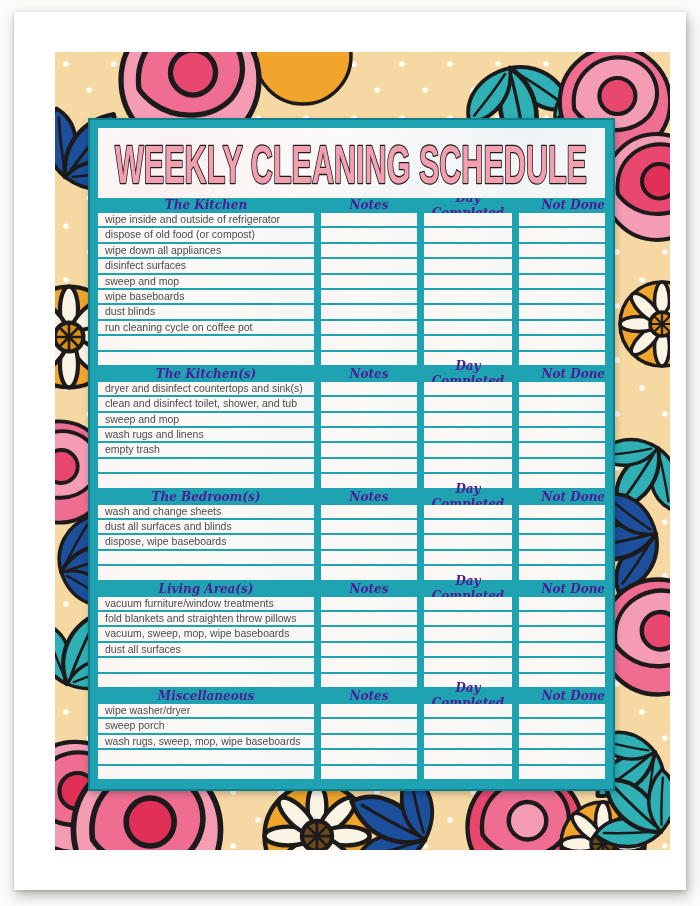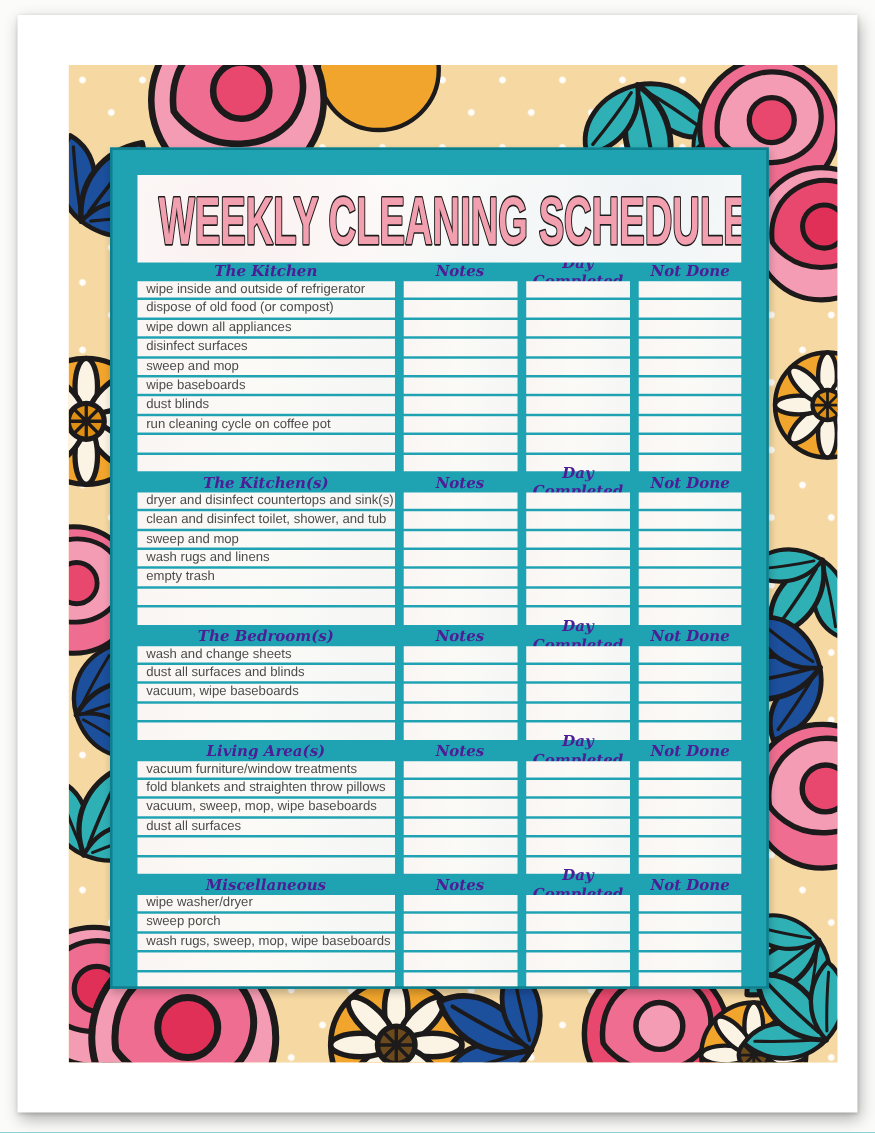--- a/index.html
+++ b/index.html
@@ -26,40 +26,40 @@
     background-color:var(--cream);
     background-image:
       radial-gradient(circle at 11px 12px, rgba(255,255,255,.95) 2.2px, rgba(255,255,255,0) 3.2px),
       radial-gradient(circle at 34px 38px, rgba(255,255,255,.95) 2.2px, rgba(255,255,255,0) 3.2px);
     background-size:48px 54px;
   }
   .floral svg.border-art{position:absolute;left:0;top:0;}
   .table{
     position:absolute;left:74px;top:106px;width:527px;height:673px;
     box-sizing:border-box;border:2px solid var(--teal-dark);
-    background:var(--teal);padding:20px;overflow:hidden;
+    background:var(--teal);padding:8px;overflow:hidden;
     box-shadow:1px 3px 6px rgba(0,0,0,.22);
   }
   .band{
     height:70px;background:#fdfcfa;position:relative;overflow:hidden;
     background-image:
       radial-gradient(circle at 15% 80%, rgba(236,170,185,.14), rgba(236,170,185,0) 40%),
       radial-gradient(circle at 85% 20%, rgba(150,190,220,.14), rgba(150,190,220,0) 40%),
       radial-gradient(circle at 55% 110%, rgba(200,220,230,.18), rgba(200,220,230,0) 35%);
   }
   .band svg{display:block;}
   .shead{
     height:15px;display:flex;align-items:center;color:#4c1d95;
     font-family:"DejaVu Serif",serif;font-style:italic;font-weight:bold;
     font-size:12px;line-height:15px;
   }
   .shead .hname{width:216px;text-align:center;}
   .shead .hc1{width:96px;text-align:center;margin-left:7px;}
   .shead .hc2{width:88px;text-align:center;margin-left:7px;}
-  .shead .hc3{width:86px;text-align:center;margin-left:7px;}
+  .shead .hc3{width:86px;text-align:right;margin-left:7px;}
   .row{height:13.4px;margin-bottom:2px;display:flex;}
   .cell{
     background:#fbfaf7;height:13.4px;box-sizing:border-box;
     background-image:linear-gradient(100deg, rgba(240,205,210,.10), rgba(255,255,255,0) 45%, rgba(190,215,225,.10));
   }
   .cell.task{
     width:216px;font-size:10.5px;line-height:13px;color:var(--task-text);
     padding-left:7px;white-space:nowrap;overflow:hidden;
     font-family:"Liberation Sans",sans-serif;
   }
@@ -276,21 +276,21 @@
           <div class="cell c2"></div>
           <div class="cell c3"></div>
         </div>
         <div class="row">
           <div class="cell task">dust all surfaces and blinds</div>
           <div class="cell c1"></div>
           <div class="cell c2"></div>
           <div class="cell c3"></div>
         </div>
         <div class="row">
-          <div class="cell task">vacuum, wipe baseboards</div>
+          <div class="cell task">dispose, wipe baseboards</div>
           <div class="cell c1"></div>
           <div class="cell c2"></div>
           <div class="cell c3"></div>
         </div>
         <div class="row">
           <div class="cell task"></div>
           <div class="cell c1"></div>
           <div class="cell c2"></div>
           <div class="cell c3"></div>
         </div>

